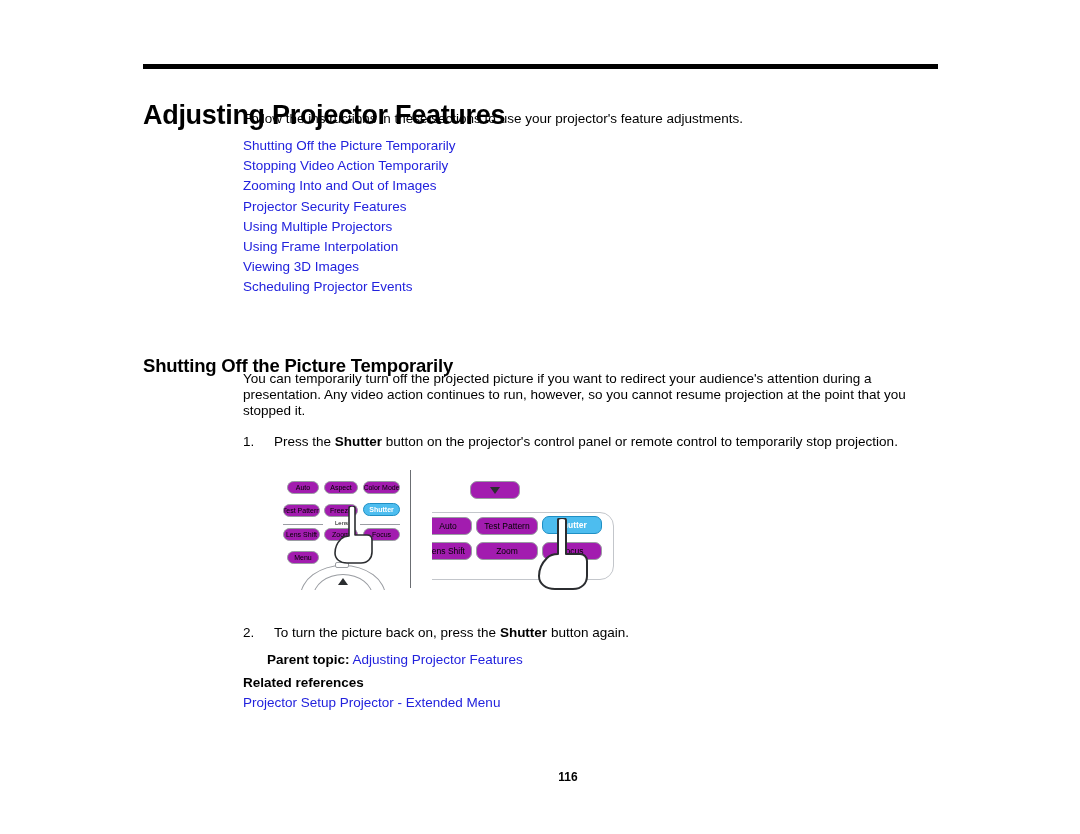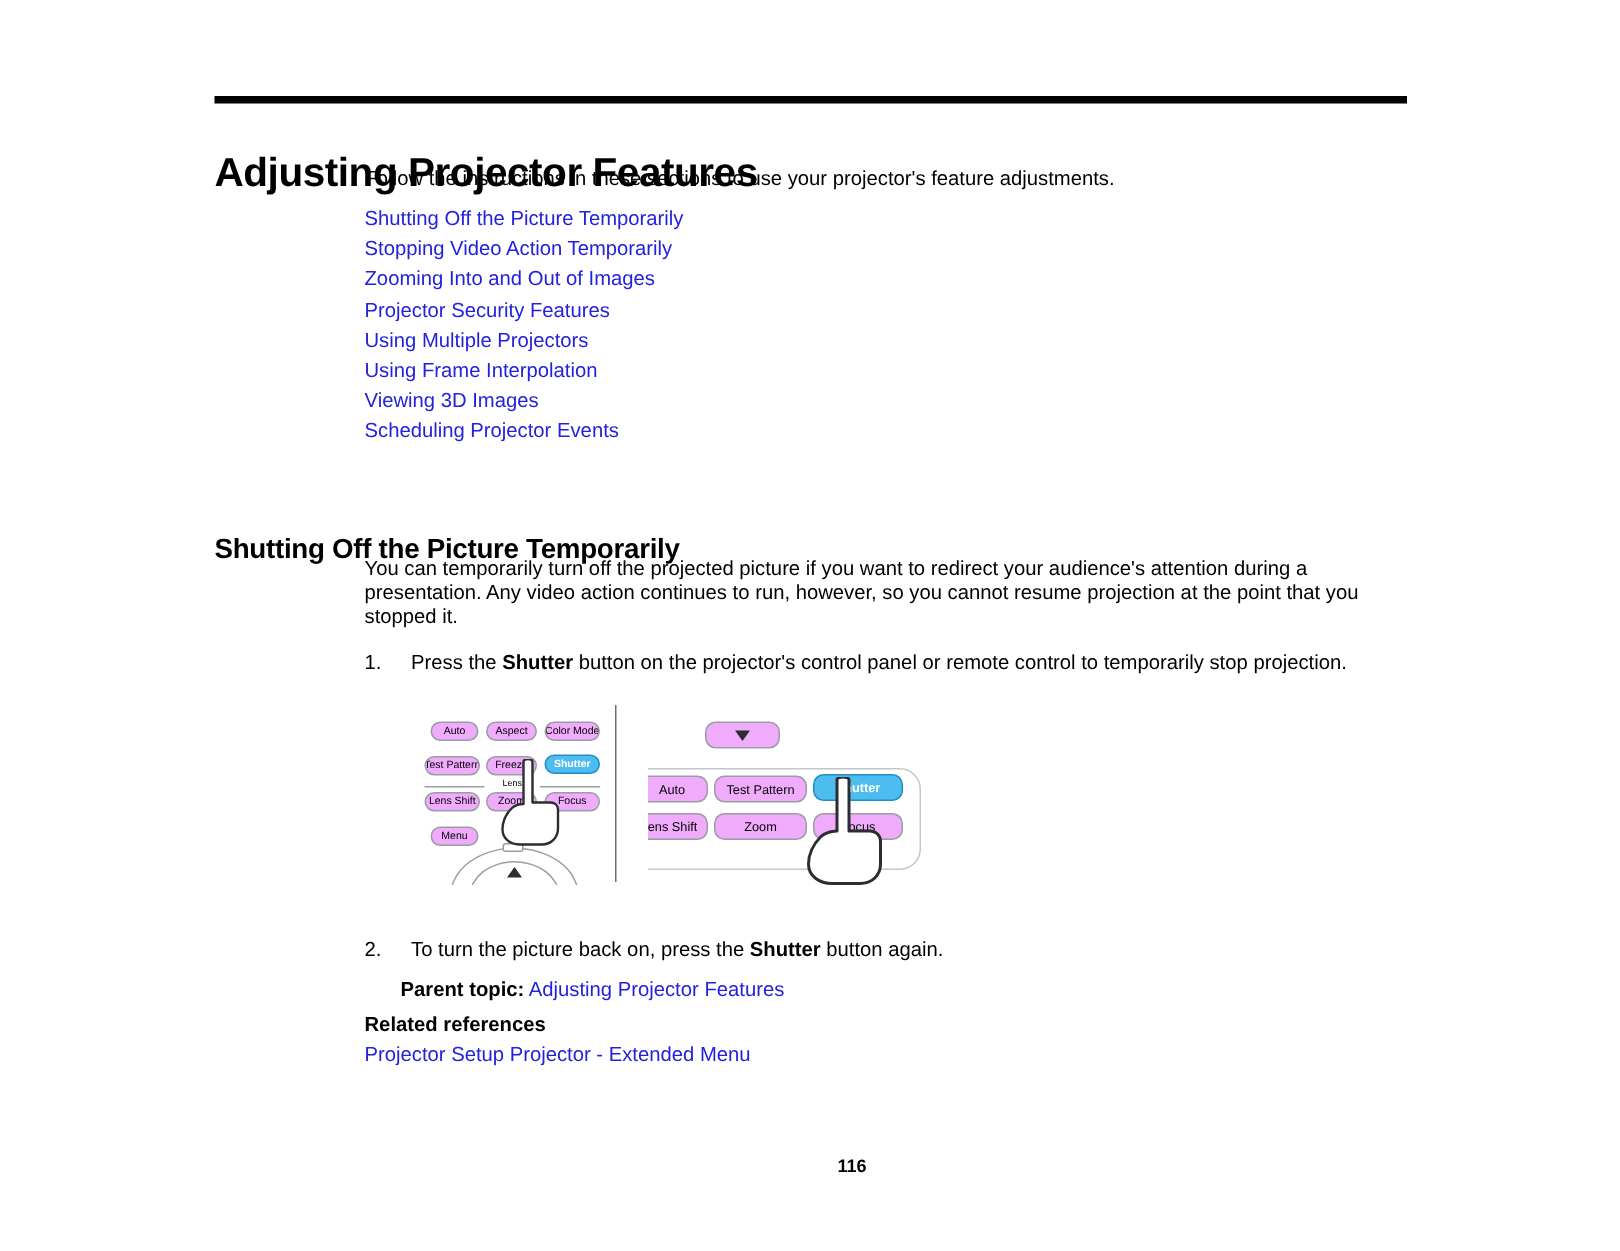--- a/index.html
+++ b/index.html
@@ -129,21 +129,21 @@
     height: 118px;
     background: #6b6e73;
   }
 
   
   .key {
     position: absolute;
     box-sizing: border-box;
     border: 1.2px solid #9a9da2;
     border-radius: 7px;
-    background: #f0abfc;
+    background: #a21caf;
     color: #000000;
     display: flex;
     align-items: center;
     justify-content: center;
     font-family: "Liberation Sans", sans-serif;
     white-space: nowrap;
     overflow: hidden;
   }
   .key.highlight {
     background: #4dbdef;

